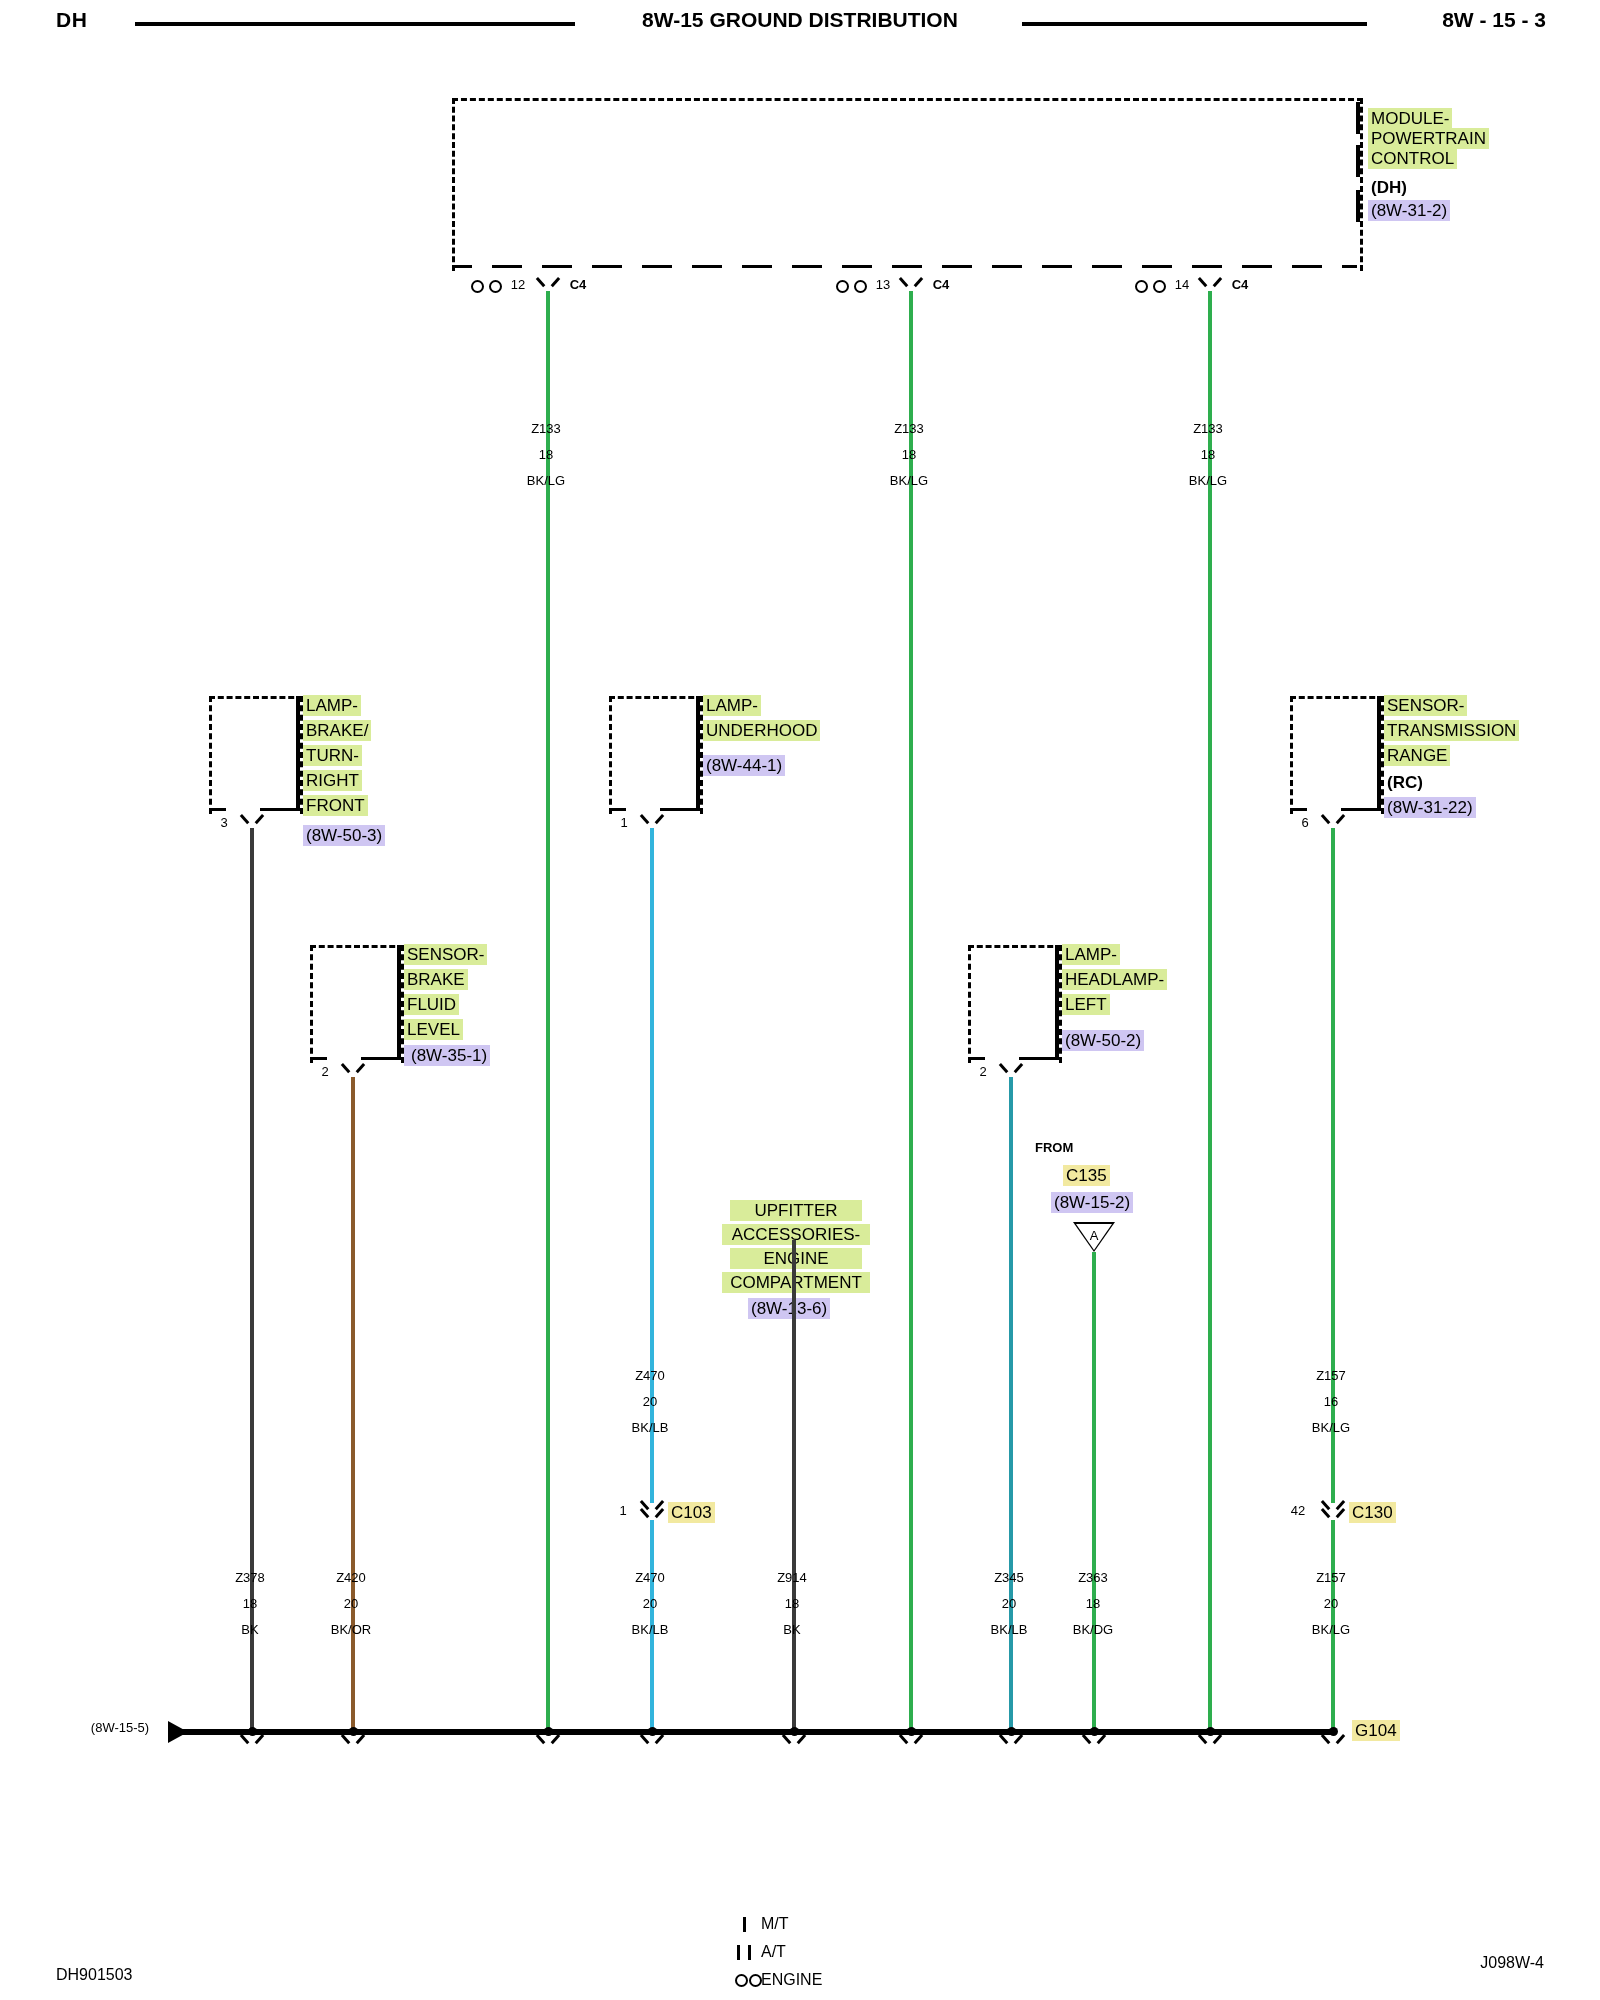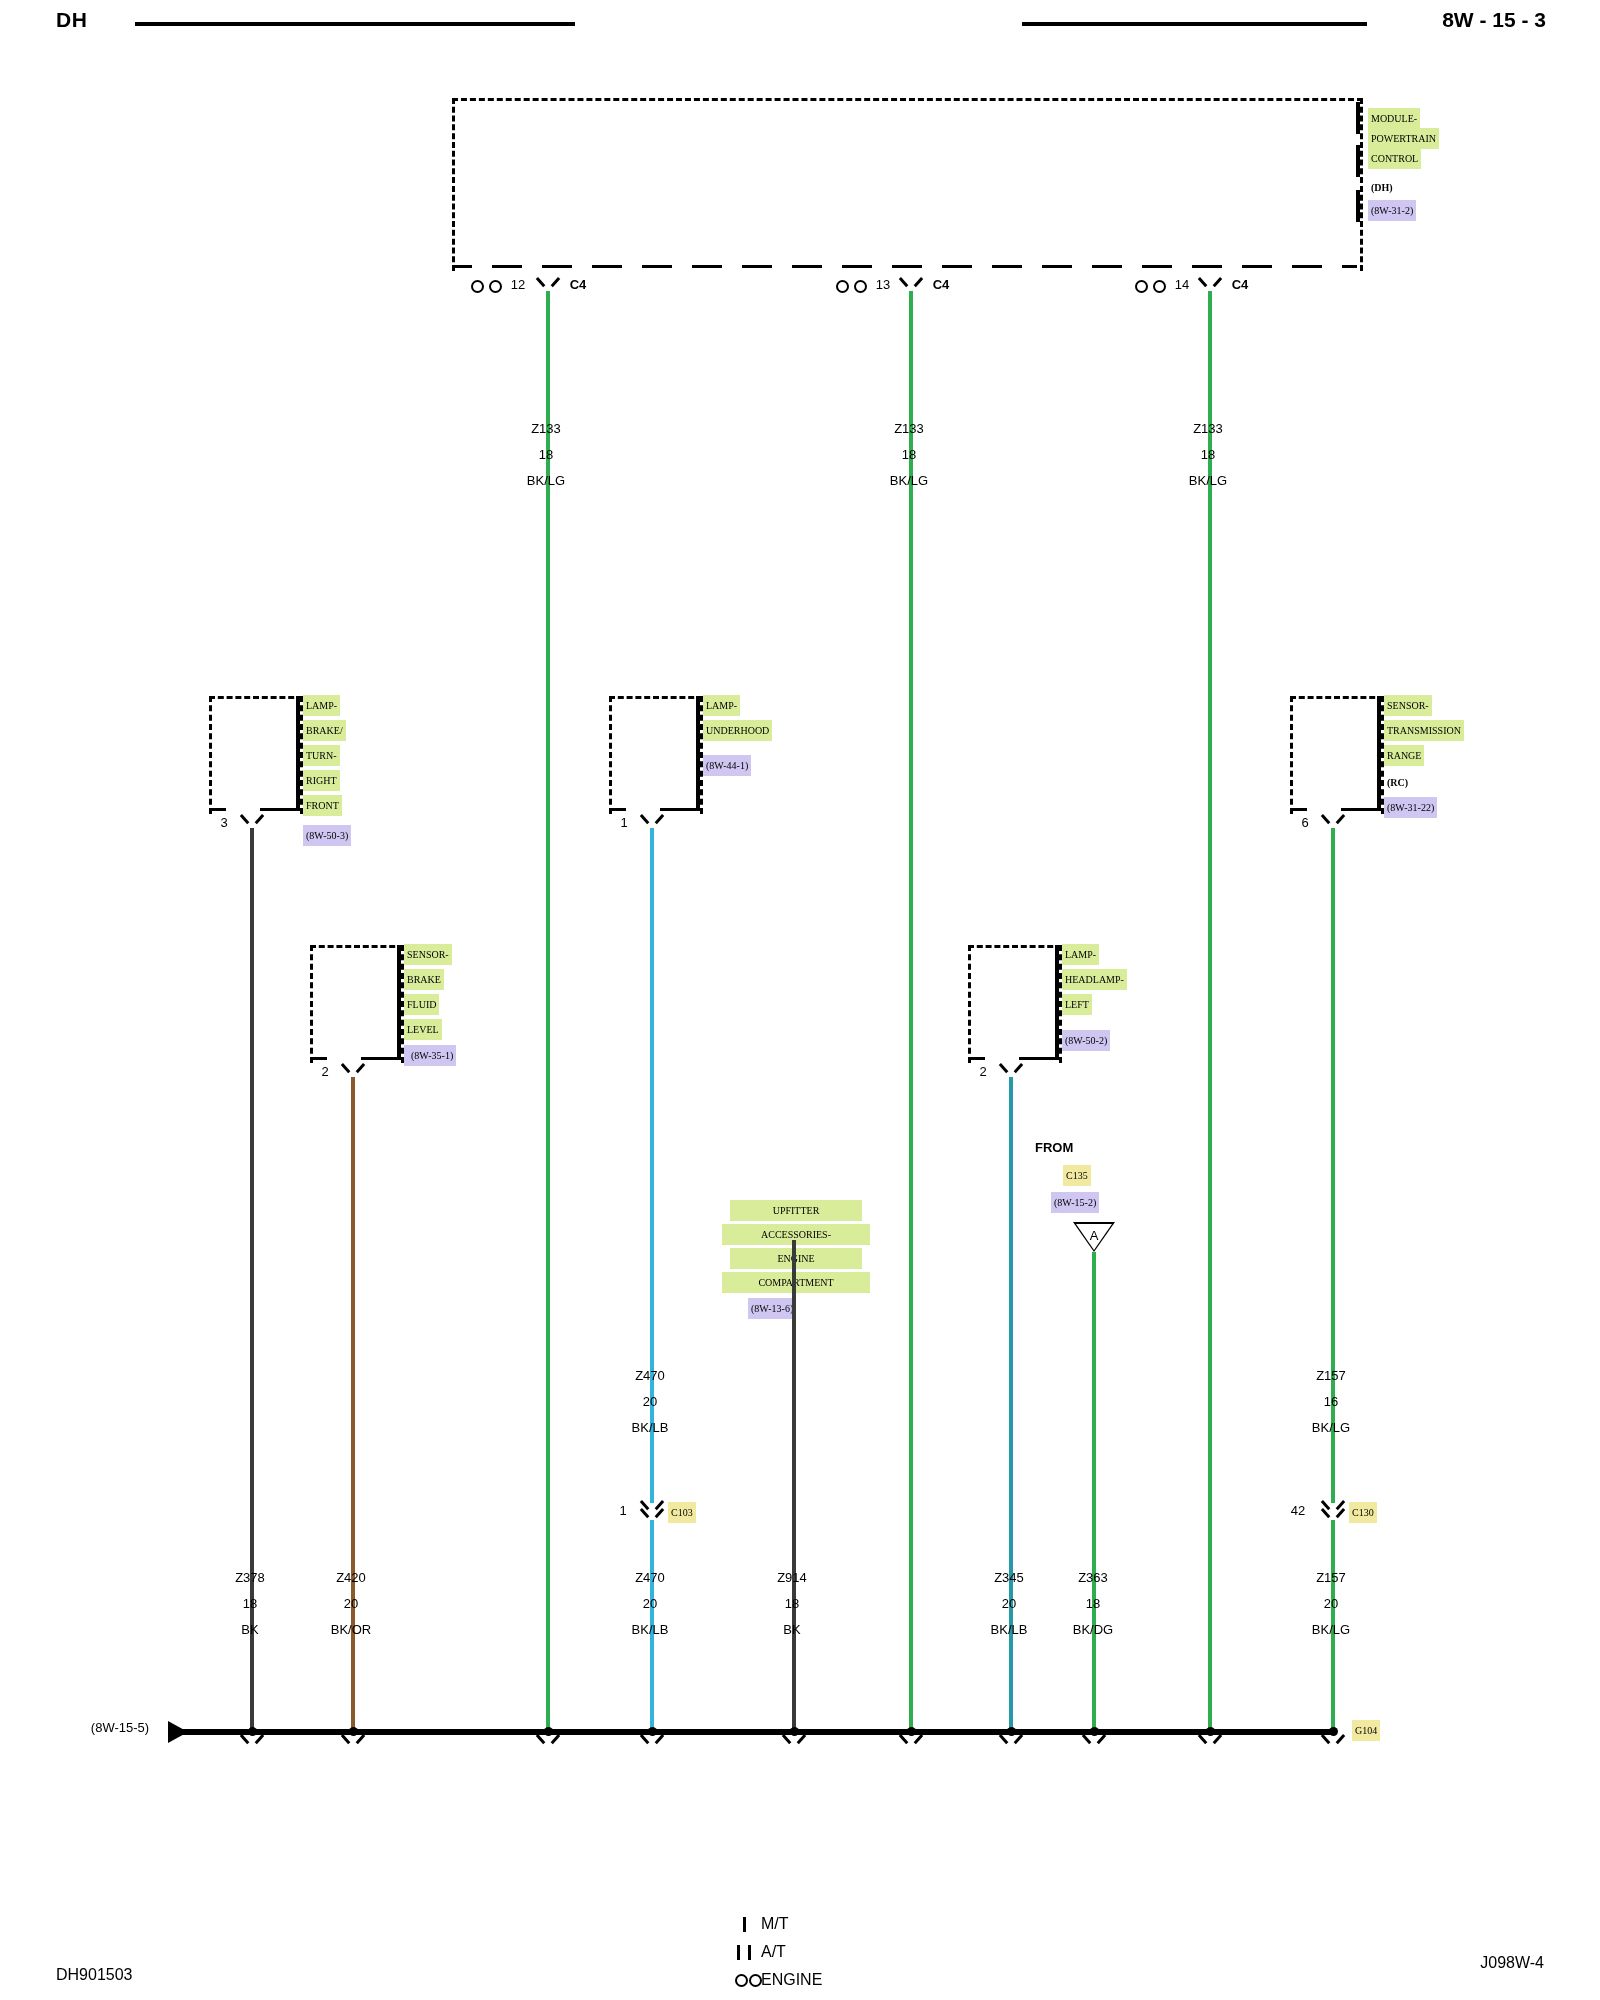--- a/index.html
+++ b/index.html
@@ -33,21 +33,21 @@
   .lbl-b { font-weight:bold; }
 
   
   .dashbox { position:absolute; border:3px dashed #000; }
   .dashbox.nobottom { border-bottom:none; }
 
   
   .hl-green { background:#d9ec9a; }
   .hl-purple{ background:#cfc6f2; }
   .hl-yellow{ background:#f2e9a0; }
-  .cal { position:absolute; font-size:10px; line-height:19px; padding:1px 3px;font-family:Liberation Serif, serif; }
+  .cal { position:absolute; font-size:17px; line-height:19px; padding:1px 3px; }
 
   
   .ysym { position:absolute; width:18px; height:14px; }
   .ysym:before, .ysym:after{
     content:""; position:absolute; top:0; width:11px; height:3px; background:#000;
   }
   .ysym:before{ left:-1px; transform:rotate(48deg); transform-origin:left top;}
   .ysym:after { right:-1px; transform:rotate(-48deg); transform-origin:right top;}
 
   .dblarrow { position:absolute; width:18px; height:16px;}
@@ -75,20 +75,21 @@
   .legend .txt { position:absolute; left:26px; top:0; }
   .legend .bar { position:absolute; width:3px; height:15px; background:#000; top:2px;}
 </style>
 </head>
 <body>
 
 <div class="page">
 
   <div class="hdr-left">DH</div>
   <div class="hdr-rule-l"></div>
+  <div class="hdr-title">8W-15 GROUND DISTRIBUTION</div>
   <div class="hdr-rule-r"></div>
   <div class="hdr-right">8W - 15 - 3</div>
 
   <div class="dashbox nobottom" style="left:452px; top:98px; width:905px; height:170px;"></div>
 
   <div class="hline" style="left:452px; top:265px; width:20px; height:3px; background:#000;"></div>
   <div class="hline" style="left:492px; top:265px; width:30px; height:3px; background:#000;"></div>
   <div class="hline" style="left:542px; top:265px; width:30px; height:3px; background:#000;"></div>
   <div class="hline" style="left:592px; top:265px; width:30px; height:3px; background:#000;"></div>
   <div class="hline" style="left:642px; top:265px; width:30px; height:3px; background:#000;"></div>

